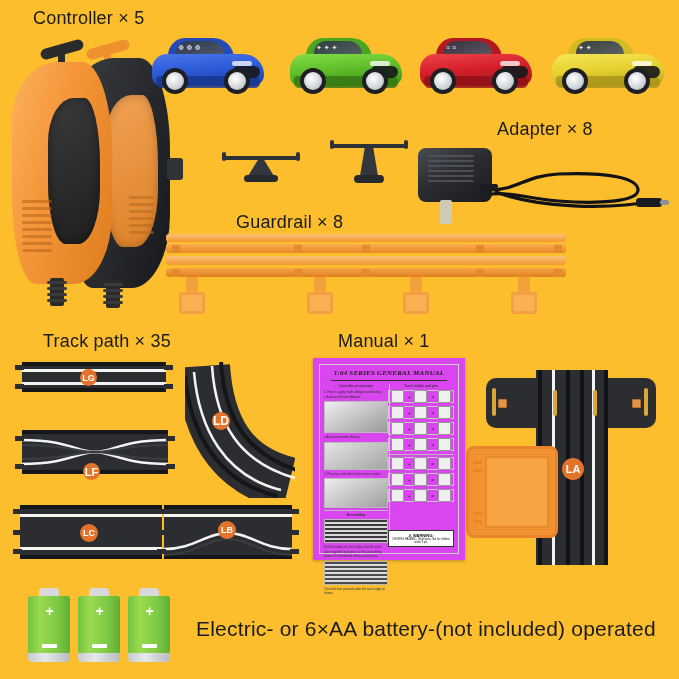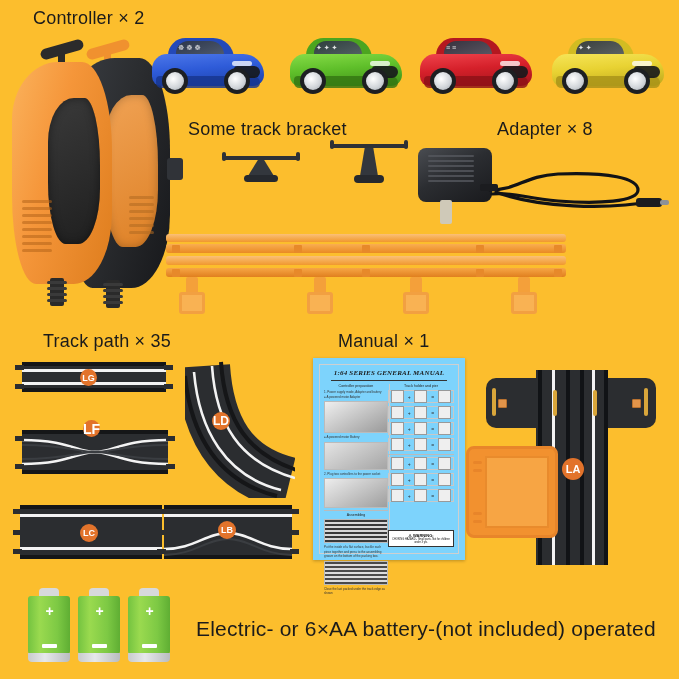--- a/index.html
+++ b/index.html
@@ -114,21 +114,21 @@
   .tab{position:absolute;width:9px;height:5px;background:#2b2d30;}
   .badge{
     position:absolute;border-radius:50%;
     background:#E2732B;color:#fff;font-weight:700;
     display:flex;align-items:center;justify-content:center;
     font-family:"Liberation Sans",sans-serif;
   }
 
   
   .manual{
-    position:absolute;background:#7dd3fc;
+    position:absolute;background:#d946ef;
     box-shadow:0 1px 3px rgba(0,0,0,.25);
   }
   .man-inner{position:absolute;inset:6px;border:1px solid #cfcfcf;}
   .man-title{
     position:absolute;left:0;right:0;top:4px;text-align:center;
     font-size:7px;font-weight:700;font-style:italic;color:#1a1a1a;
     letter-spacing:.2px;font-family:"Liberation Serif",serif;
   }
   .man-rule{position:absolute;left:8%;right:8%;top:15px;height:1px;background:#333;}
   .man-col{position:absolute;top:19px;bottom:4px;}
@@ -182,23 +182,23 @@
     position:absolute;left:16px;top:18px;width:11px;height:11px;color:#fff;
     font-size:14px;line-height:11px;text-align:center;font-weight:700;
   }
   .bat .minus{position:absolute;left:14px;bottom:14px;width:15px;height:4px;background:#fff;border-radius:1px;}
 </style>
 </head>
 <body>
 
 <div class="stage">
 
-  <div class="lbl" style="left:33px;top:8px;">Controller × 2</div>
-  <div class="lbl" style="left:188px;top:119px;">Some track bracket</div>
+  <div class="lbl" style="left:33px;top:8px;">Controller × 5</div>
   <div class="lbl" style="left:497px;top:119px;">Adapter × 8</div>
+  <div class="lbl" style="left:236px;top:212px;">Guardrail × 8</div>
   <div class="lbl" style="left:43px;top:331px;">Track path × 35</div>
   <div class="lbl" style="left:338px;top:331px;">Manual × 1</div>
 
   <div class="ctrl" style="left:68px;top:58px;width:102px;height:230px;">
     <div class="trig" style="left:12px;top:-16px;width:60px;height:54px;">
       <div class="stem" style="left:24px;top:8px;height:46px;background:#F0912F;"></div>
       <div class="cap" style="left:6px;top:2px;background:#F0912F;"></div>
     </div>
     <div class="body" style="background:linear-gradient(105deg,#3a3d42 0%,#2b2d30 45%,#17181b 100%);"></div>
     <div class="pad" style="background:linear-gradient(150deg,#F0A254,#DE8126);box-shadow:inset 0 0 10px rgba(0,0,0,.25);"></div>
@@ -383,21 +383,21 @@
       <path d="M0 10 C 46 10, 56 22, 73 22 C 90 22, 100 34, 146 34" stroke="#f3f3f3" stroke-width="2.6" fill="none"></path>
       <path d="M0 34 C 46 34, 56 22, 73 22 C 90 22, 100 10, 146 10" stroke="#f3f3f3" stroke-width="2.6" fill="none"></path>
       <path d="M0 15 C 46 15, 56 22, 73 22 C 90 22, 100 29, 146 29" stroke="#3a3d41" stroke-width="2" fill="none"></path>
       <path d="M0 29 C 46 29, 56 22, 73 22 C 90 22, 100 15, 146 15" stroke="#3a3d41" stroke-width="2" fill="none"></path>
     </svg>
   </div>
   <div class="tab" style="left:15px;top:436px;"></div>
   <div class="tab" style="left:15px;top:464px;"></div>
   <div class="tab" style="left:166px;top:436px;"></div>
   <div class="tab" style="left:166px;top:464px;"></div>
-  <div class="badge" style="left:83px;top:420px;width:17px;height:17px;font-size:14px;">LF</div>
+  <div class="badge" style="left:83px;top:463px;width:17px;height:17px;font-size:11px;">LF</div>
 
   <div class="trk" style="left:20px;top:505px;width:142px;height:54px;">
     <div class="edge" style="top:0;"></div>
     <div class="lane" style="top:9px;"></div>
     <div class="lane" style="top:42px;"></div>
     <div class="edge" style="bottom:0;"></div>
   </div>
   <div class="tab" style="left:13px;top:509px;"></div>
   <div class="tab" style="left:13px;top:530px;"></div>
   <div class="tab" style="left:13px;top:549px;"></div>

